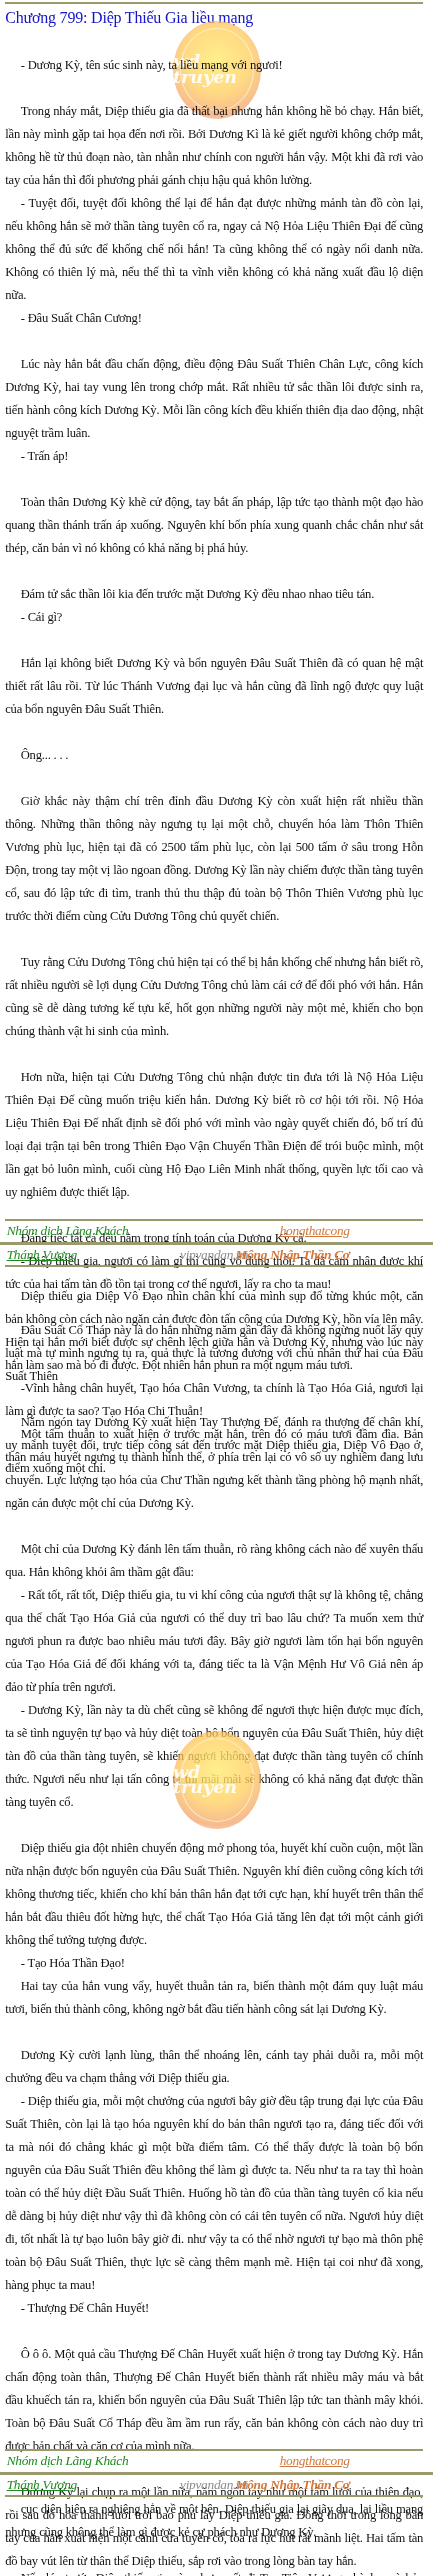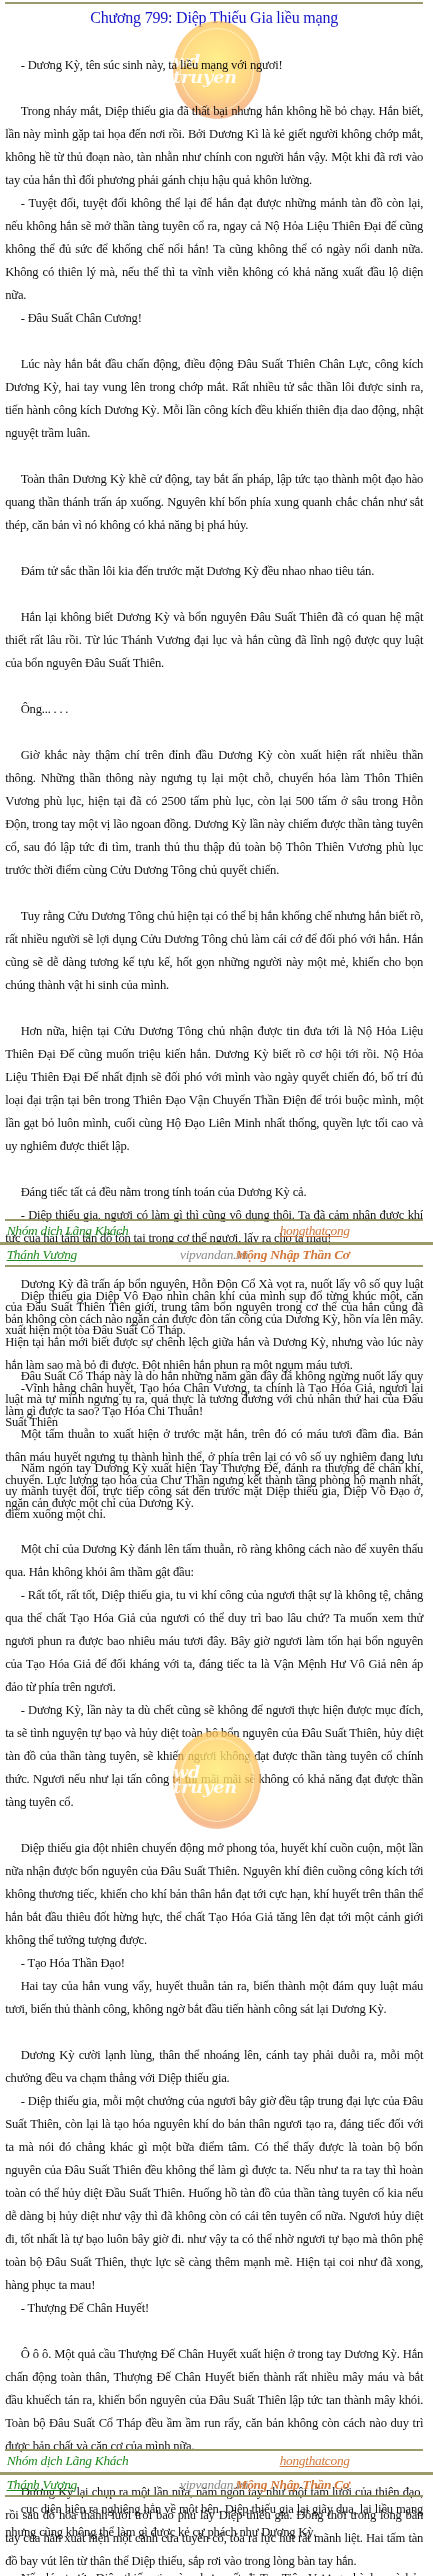--- a/index.html
+++ b/index.html
@@ -1,19 +1,19 @@
 <!DOCTYPE html>
 <html style="font-size:8.2px"><head>
 <meta charset="utf-8">
 <style>
   html, body { margin: 0; padding: 0; background: #ffffff; }
   body { width: 434px; height: 3565px; overflow: hidden; position: relative;
          font-family: "Liberation Serif", "DejaVu Serif", serif; color: #111; }
   .top-rule { position: absolute; left: 5.2px; top: 2.1px; width: 418px; height: 1.5px; background: #9a9a6c; }
-  .title { position: absolute; top: 9.3px; left: 5.2px; width: 418px; text-align: center;
+  .title { position: absolute; top: 9.3px; left: 5.2px; width: 418px; text-align: left;
            font-size: 16px; color: #1414c8; letter-spacing: -0.2px; }
   .body-text { position: absolute; left: 5.2px; width: 418px; font-size: 12.6px; line-height: 23px;
                text-align: justify; letter-spacing: -0.2px; }
   .body-text p { margin: 0; text-indent: 15.5px; }
   .body-text p.gap { margin-top: 23px; }
   .band { position: absolute; left: 0; width: 361px; height: 48px; }
   .band .rule-a { position: absolute; left: 5.2px; width: 418px; top: 0; height: 1.5px; background: #9a9a6c; }
   .band .rule-b { position: absolute; left: 0; width: 434px; top: 23px; height: 2.6px; background: #9a9a6c; }
   .band .rule-c { position: absolute; left: 5.2px; width: 418px; top: 46px; height: 1.5px; background: #9a9a6c; }
   .band span { position: absolute; font-style: italic; font-size: 13.4px; letter-spacing: -0.3px; }
@@ -39,30 +39,31 @@
   <div class="wm-ring"></div>
   <div class="wm-text">wd truyen</div>
 </div>
 
 <div class="body-text" id="sec1" style="top:54px;">
     <p>- Dương Kỳ, tên súc sinh này, ta liều mạng với ngươi!</p>
     <p class="gap">Trong nháy mắt, Diệp thiếu gia đã thất bại nhưng hắn không hề bỏ chạy. Hắn biết, lần này mình gặp tai họa đến nơi rồi. Bởi Dương Kì là kẻ giết người không chớp mắt, không hề từ thủ đoạn nào, tàn nhẫn như chính con người hắn vậy. Một khi đã rơi vào tay của hắn thì đối phương phải gánh chịu hậu quả khôn lường.</p>
     <p>- Tuyệt đối, tuyệt đối không thể lại để hắn đạt được những mảnh tàn đồ còn lại, nếu không hắn sẽ mở thần tàng tuyên cổ ra, ngay cả Nộ Hỏa Liệu Thiên Đại đế cũng không thể đủ sức để khống chế nổi hắn! Ta cũng không thể có ngày nổi danh nữa. Không có thiên lý mà, nếu thế thì ta vĩnh viễn không có khả năng xuất đầu lộ diện nữa.</p>
     <p>- Đâu Suất Chân Cương!</p>
     <p class="gap">Lúc này hắn bắt đầu chấn động, điều động Đâu Suất Thiên Chân Lực, công kích Dương Kỳ, hai tay vung lên trong chớp mắt. Rất nhiều tử sắc thần lôi được sinh ra, tiến hành công kích Dương Kỳ. Mỗi lần công kích đều khiến thiên địa dao động, nhật nguyệt trầm luân.</p>
+    <p>- Trấn áp!</p>
     <p class="gap">Toàn thân Dương Kỳ khẽ cử động, tay bắt ấn pháp, lập tức tạo thành một đạo hào quang thần thánh trấn áp xuống. Nguyên khí bốn phía xung quanh chắc chắn như sắt thép, căn bản vì nó không có khả năng bị phá hủy.</p>
     <p class="gap">Đám tử sắc thần lôi kia đến trước mặt Dương Kỳ đều nhao nhao tiêu tán.</p>
+    <p>- Cái gì?</p>
     <p class="gap">Hắn lại không biết Dương Kỳ và bổn nguyên Đâu Suất Thiên đã có quan hệ mật thiết rất lâu rồi. Từ lúc Thánh Vương đại lục và hắn cũng đã lĩnh ngộ được quy luật của bổn nguyên Đâu Suất Thiên.</p>
     <p class="gap">Ông... . . .</p>
     <p class="gap">Giờ khắc này thậm chí trên đỉnh đầu Dương Kỳ còn xuất hiện rất nhiều thần thông. Những thần thông này ngưng tụ lại một chỗ, chuyển hóa làm Thôn Thiên Vương phù lục, hiện tại đã có 2500 tấm phù lục, còn lại 500 tấm ở sâu trong Hỗn Độn, trong tay một vị lão ngoan đồng. Dương Kỳ lần này chiếm được thần tàng tuyên cổ, sau đó lập tức đi tìm, tranh thủ thu thập đủ toàn bộ Thôn Thiên Vương phù lục trước thời điểm cùng Cửu Dương Tông chủ quyết chiến.</p>
     <p class="gap">Tuy rằng Cửu Dương Tông chủ hiện tại có thể bị hắn khống chế nhưng hắn biết rõ, rất nhiều người sẽ lợi dụng Cửu Dương Tông chủ làm cái cớ để đối phó với hắn. Hắn cũng sẽ dễ dàng tương kế tựu kế, hốt gọn những người này một mẻ, khiến cho bọn chúng thành vật hi sinh của mình.</p>
     <p class="gap">Hơn nữa, hiện tại Cửu Dương Tông chủ nhận được tin đưa tới là Nộ Hỏa Liệu Thiên Đại Đế cũng muốn triệu kiến hắn. Dương Kỳ biết rõ cơ hội tới rồi. Nộ Hỏa Liệu Thiên Đại Đế nhất định sẽ đối phó với mình vào ngày quyết chiến đó, bố trí đủ loại đại trận tại bên trong Thiên Đạo Vận Chuyển Thần Điện để trói buộc mình, một lần gạt bỏ luôn mình, cuối cùng Hộ Đạo Liên Minh nhất thống, quyền lực tối cao và uy nghiêm được thiết lập.</p>
     <p class="gap">Đáng tiếc tất cả đều nằm trong tính toán của Dương Kỳ cả.</p>
     <p>- Diệp thiếu gia, ngươi có làm gì thì cũng vô dụng thôi. Ta đã cảm nhận được khí tức của hai tấm tàn đồ tồn tại trong cơ thể ngươi, lấy ra cho ta mau!</p>
-    <p class="gap">Dương Kỳ đã trấn áp bổn nguyên, Hỗn Độn Cổ Xà vọt ra, nuốt lấy vô số quy luật của Đâu Suất Thiên Tiên giới, trung tâm bổn nguyên trong cơ thể của hắn cũng đã xuất hiện một tòa Đâu Suất Cổ Tháp.</p>
     <p class="gap">Đâu Suất Cổ Tháp này là do hắn những năm gần đây đã không ngừng nuốt lấy quy luật mà tự mình ngưng tụ ra, quả thực là tương đương với chủ nhân thứ hai của Đâu Suất Thiên</p>
     <p class="gap">Năm ngón tay Dương Kỳ xuất hiện Tay Thượng Đế, đánh ra thượng đế chân khí, uy mãnh tuyệt đối, trực tiếp công sát đến trước mặt Diệp thiếu gia, Diệp Vô Đạo ở, điểm xuống một chỉ.</p>
   </div>
 
 <div class="band" style="top:1219px;">
   <div class="rule-a"></div>
   <span class="grp">Nhóm dịch Lãng Khách</span>
   <span class="site1">hongthatcong</span>
   <div class="rule-b"></div>
   <span class="novel">Thánh Vương</span>

